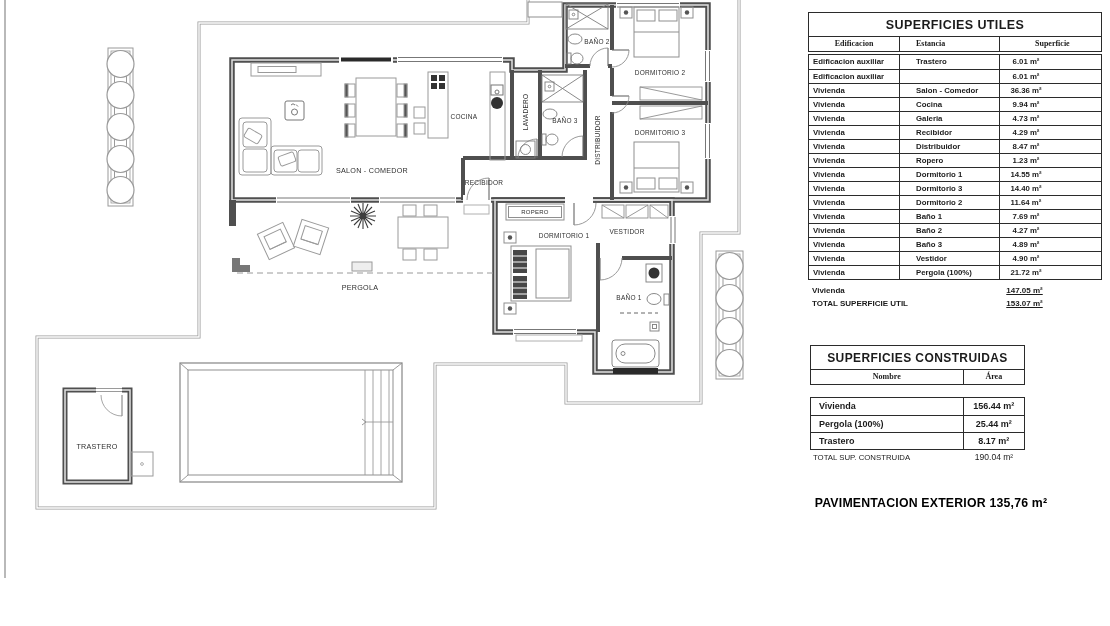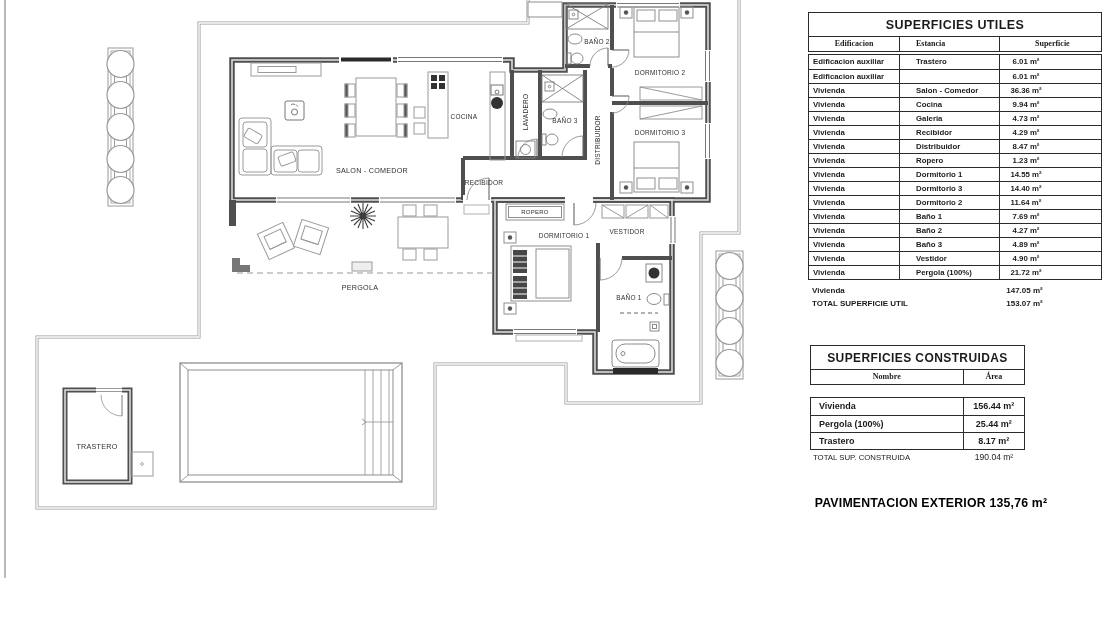--- a/index.html
+++ b/index.html
@@ -30,21 +30,21 @@
   .t1-data .tr + .tr{border-top:1px solid #2b2b2b;}
   .t1 .c1{width:90px;box-sizing:border-box;padding-left:4px;}
   .t1 .c2{width:100px;box-sizing:border-box;padding-left:16px;border-left:1px solid #2b2b2b;}
   .t1 .c3{width:53px;box-sizing:border-box;text-align:center;border-left:1px solid #2b2b2b;}
   .t1 .t-head .c1{text-align:center;padding-left:0;border-left:none;}
   .t1 .t-head .c3{text-align:center;padding-left:35px;}
   .t1-data .tr{height:14px;line-height:13px;}
   .t1-data .c1,.t1-data .c2{line-height:13px;}
   .freerow{display:flex;font-weight:700;font-size:8px;height:13px;line-height:13px;}
   .freerow .fl{width:190px;padding-left:4px;box-sizing:border-box;}
-  .freerow .fv{width:53px;text-align:center;}
+  .freerow .fv{width:53px;text-align:center;text-decoration:underline;}
   .t2 .c1{width:153px;box-sizing:border-box;}
   .t2 .c2{width:62px;box-sizing:border-box;text-align:center;border-left:1px solid #2b2b2b;}
   .t2 .t-head .c1{text-align:center;}
   .t2-data .tr{height:17px;line-height:16px;font-size:9px;}
   .t2-data .c1{padding-left:8px;}
   .t2-data .tr + .tr{border-top:1px solid #2b2b2b;}
   .t2-total{display:flex;font-weight:400;font-size:7.8px;height:15px;line-height:15px;}
   .t2-total .fl{width:153px;padding-left:3px;box-sizing:border-box;}
   .t2-total .fv{width:62px;text-align:center;font-size:8.5px;}
   .pav{

